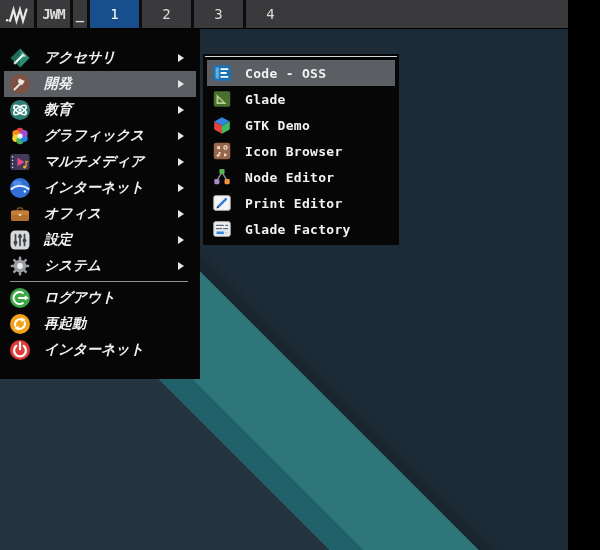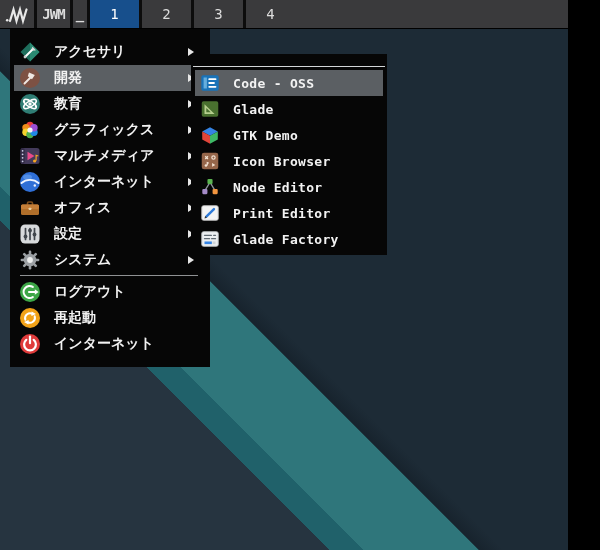--- a/index.html
+++ b/index.html
@@ -23,22 +23,22 @@
   .pbtn.logo{width:34px;}
   .pbtn.jwm{width:33px;font-weight:bold;letter-spacing:-1px;font-size:14px;}
   .pbtn.task{width:14px;font-weight:bold;}
   .ws{width:49px;}
   .ws.active{background:#174f8c;color:#fff;}
   .ws.stretch{flex:1;justify-content:flex-start;}
   .ws.stretch .ws-label{width:49px;text-align:center;display:inline-block;}
 
   
   .menu{position:absolute;background:#060606;z-index:2;}
-  .root-menu{left:10px;top:29px;width:200px;padding:10px 0;}
-  .submenu{left:191px;top:54px;width:196px;padding:12px 0 3px;}
+  .root-menu{left:0;top:29px;width:200px;padding:16px 0;font-style:italic;}
+  .submenu{left:203px;top:54px;width:196px;padding:2px 0 3px;}
   .submenu-topline{height:1px;background:#d2d5d7;margin:0 2px 3px;}
   .menu-row{height:26px;display:flex;align-items:center;margin:0 4px;
             padding:0 4px;position:relative;cursor:default;}
   .menu-row.hl{background:#5b5f63;}
   .mi{width:24px;height:24px;flex:0 0 24px;margin-right:12px;display:flex;
       align-items:center;justify-content:center;}
   .submenu .mi{width:22px;height:22px;flex-basis:22px;}
   .mlabel{color:#f2f2f2;font-size:14px;font-weight:bold;white-space:nowrap;}
   .submenu .mlabel{font-family:"DejaVu Sans Mono",monospace;font-size:13px;
                    letter-spacing:.3px;}

